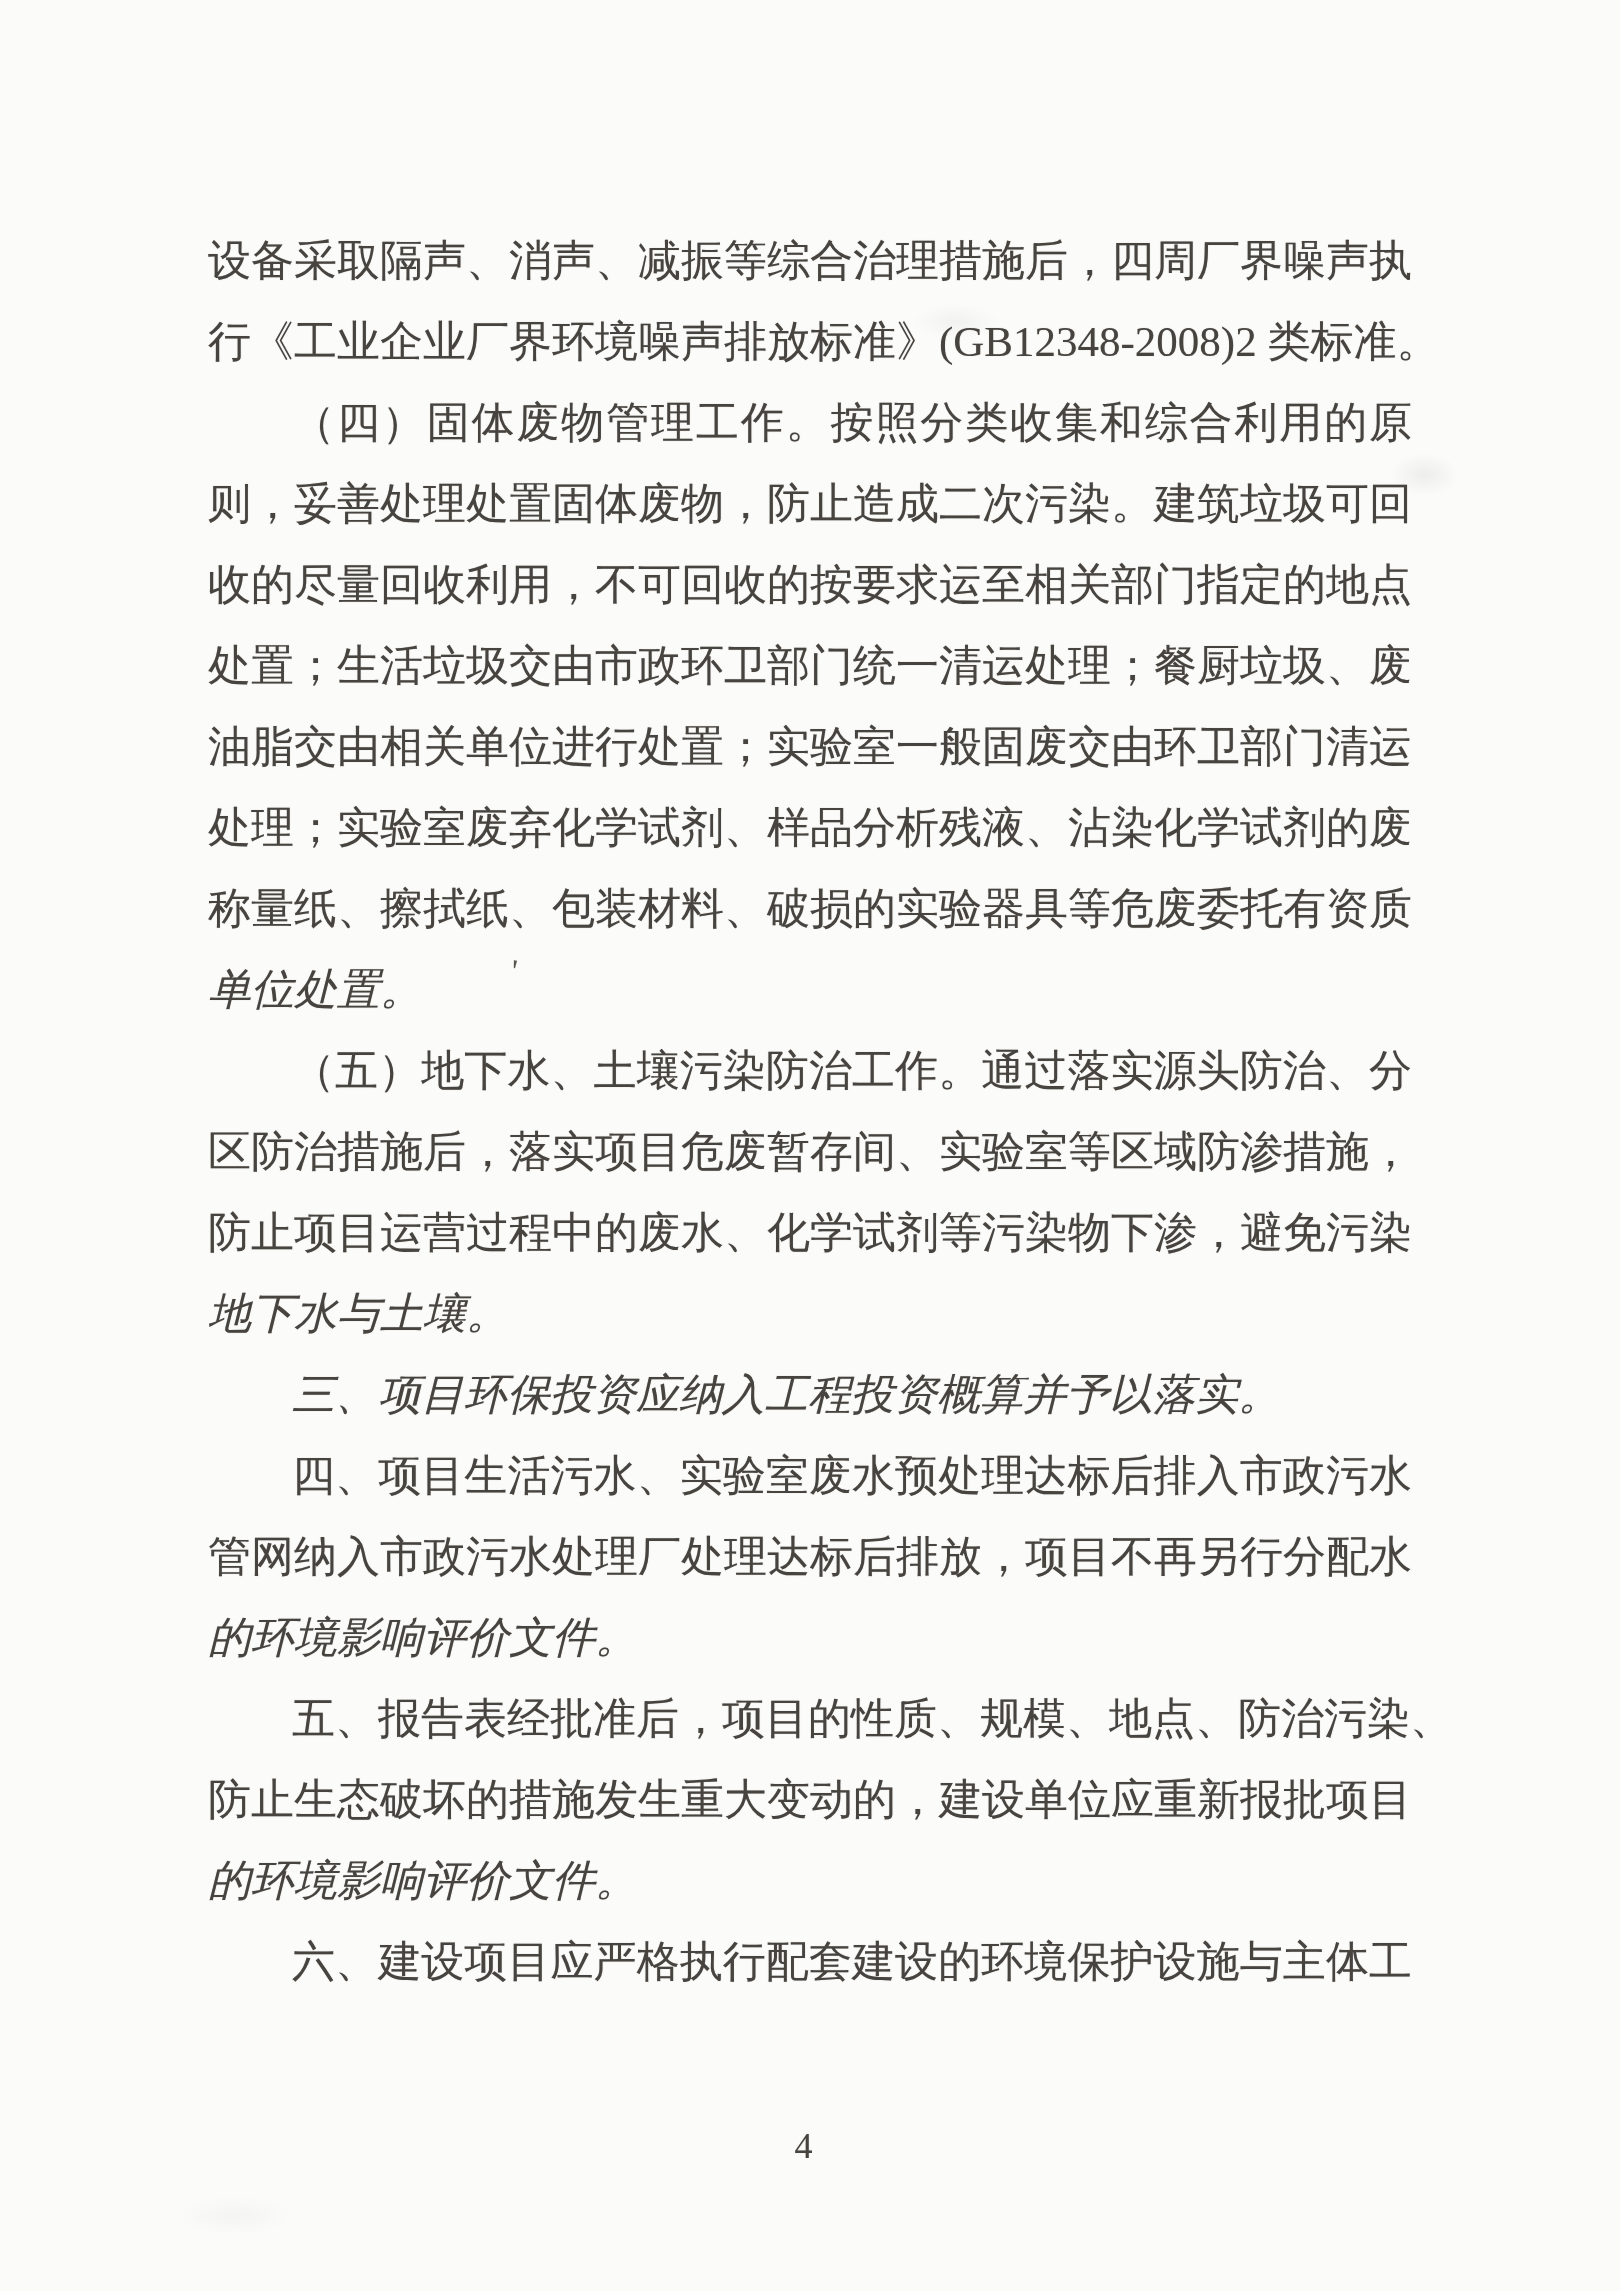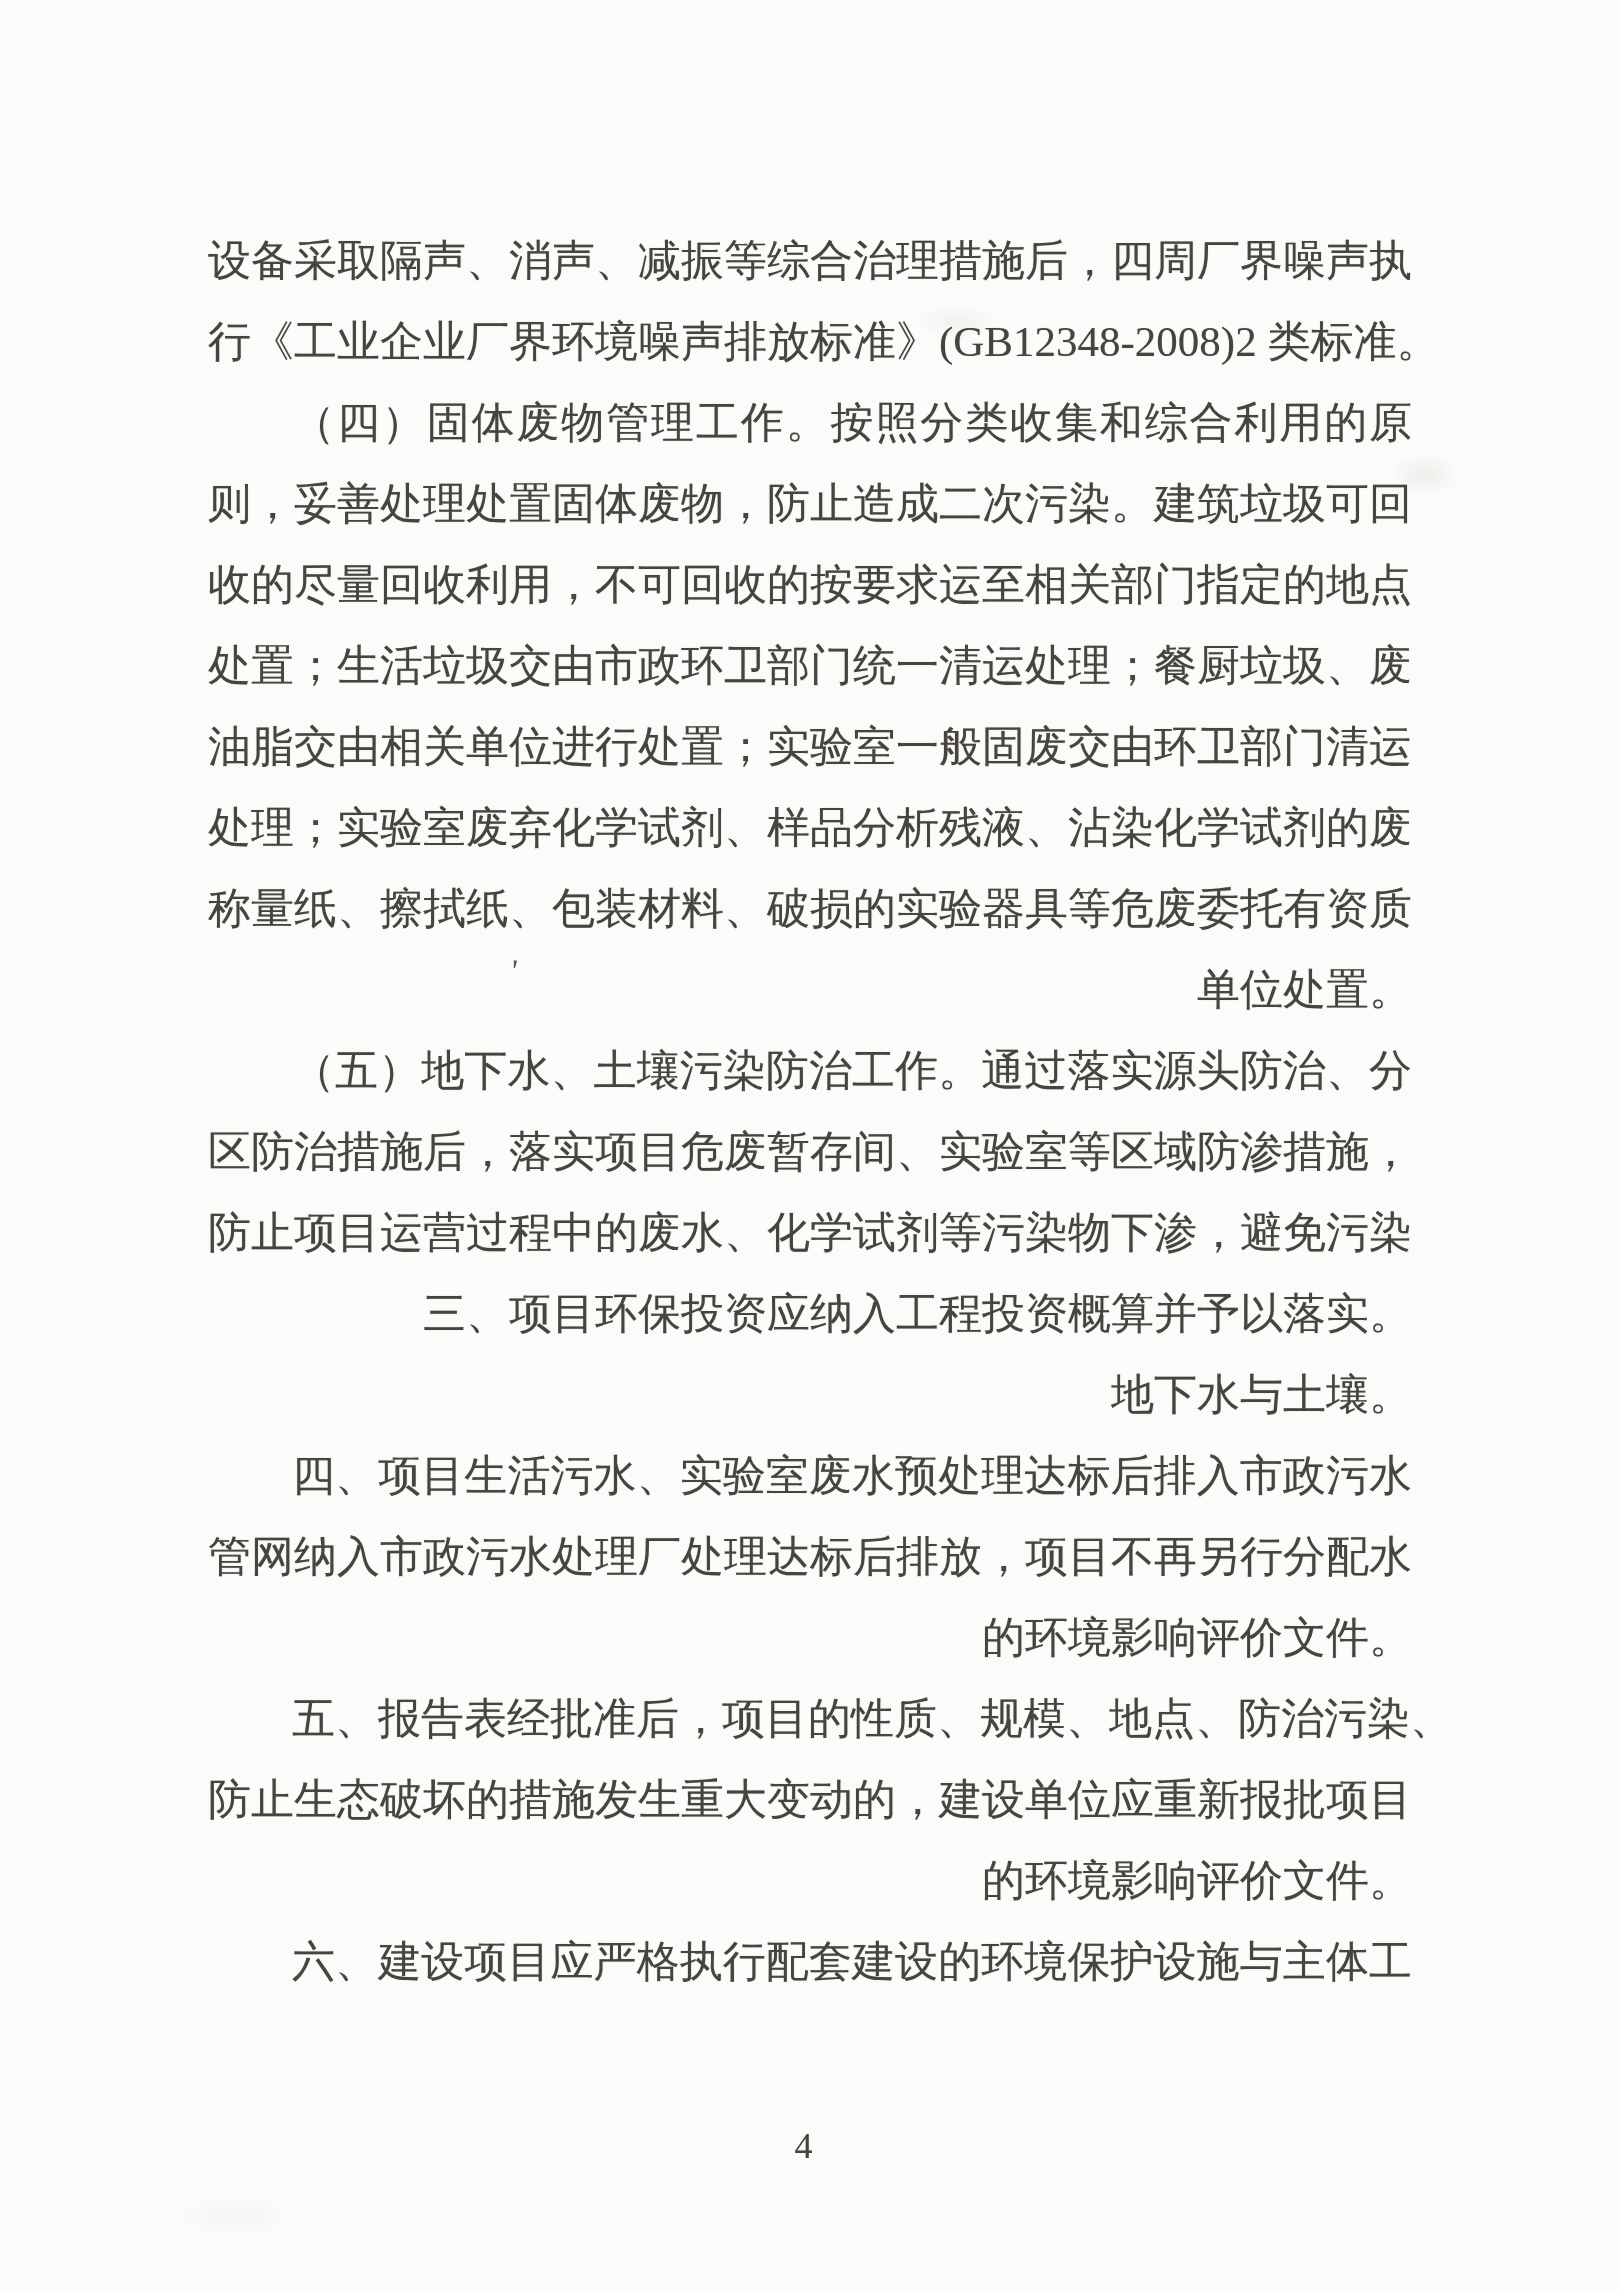--- a/index.html
+++ b/index.html
@@ -30,21 +30,21 @@
     letter-spacing: 0;
   }
   .line { height: 81px; white-space: nowrap; }
   .line.fill {
     display: flex;
     justify-content: space-between;
     white-space: normal;
   }
   .line.fill > span { display: inline-block; white-space: pre; }
   .line.indent { padding-left: 84px; }
-  .line.end { text-align: right; }
+  .line.end { text-align: left; font-style: italic; }
   .page-number {
     position: absolute;
     left: 0; top: 2125px;
     width: 1607px;
     text-align: center;
     font-size: 36px;
     color: var(--ink);
     text-shadow: 0 0 1px rgba(70,66,60,0.3);
   }
   .stray-mark {
@@ -425,22 +425,22 @@
         <span>染</span>
         <span>物</span>
         <span>下</span>
         <span>渗</span>
         <span>，</span>
         <span>避</span>
         <span>免</span>
         <span>污</span>
         <span>染</span>
       </div>
+      <div class="line end">地下水与土壤。</div>
       <div class="line indent end">三、项目环保投资应纳入工程投资概算并予以落实。</div>
-      <div class="line end">地下水与土壤。</div>
       <div class="line indent fill">
         <span>四</span>
         <span>、</span>
         <span>项</span>
         <span>目</span>
         <span>生</span>
         <span>活</span>
         <span>污</span>
         <span>水</span>
         <span>、</span>

